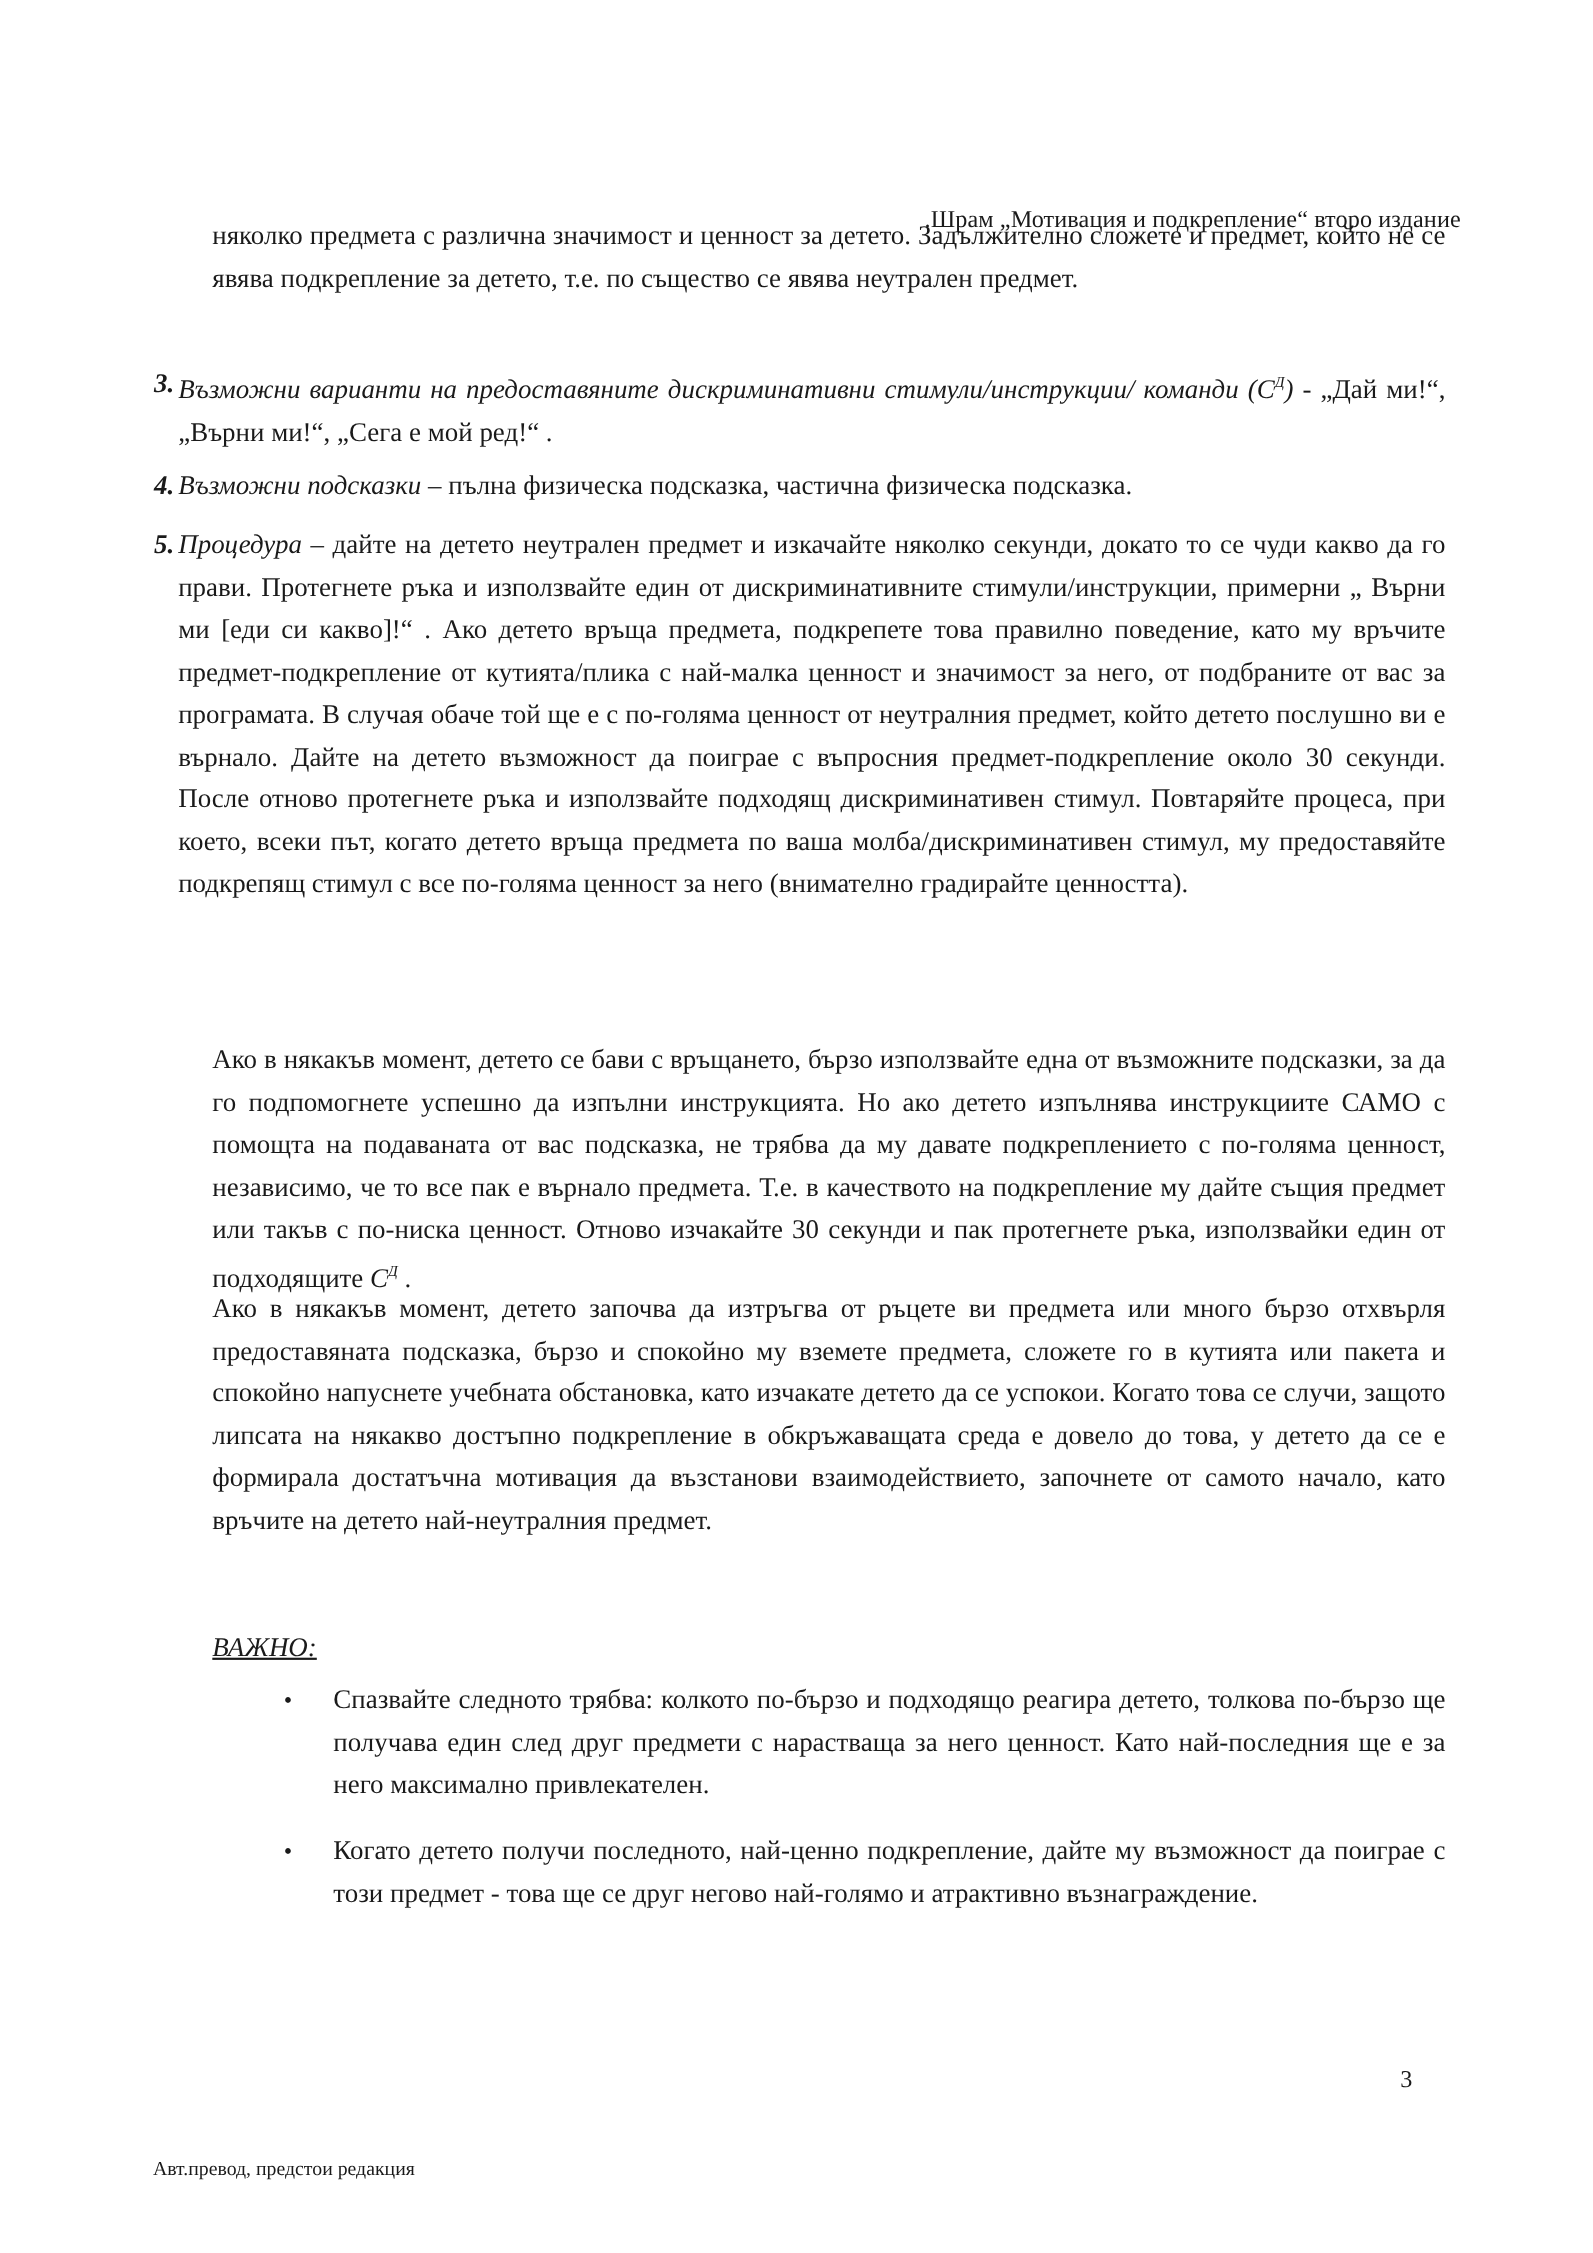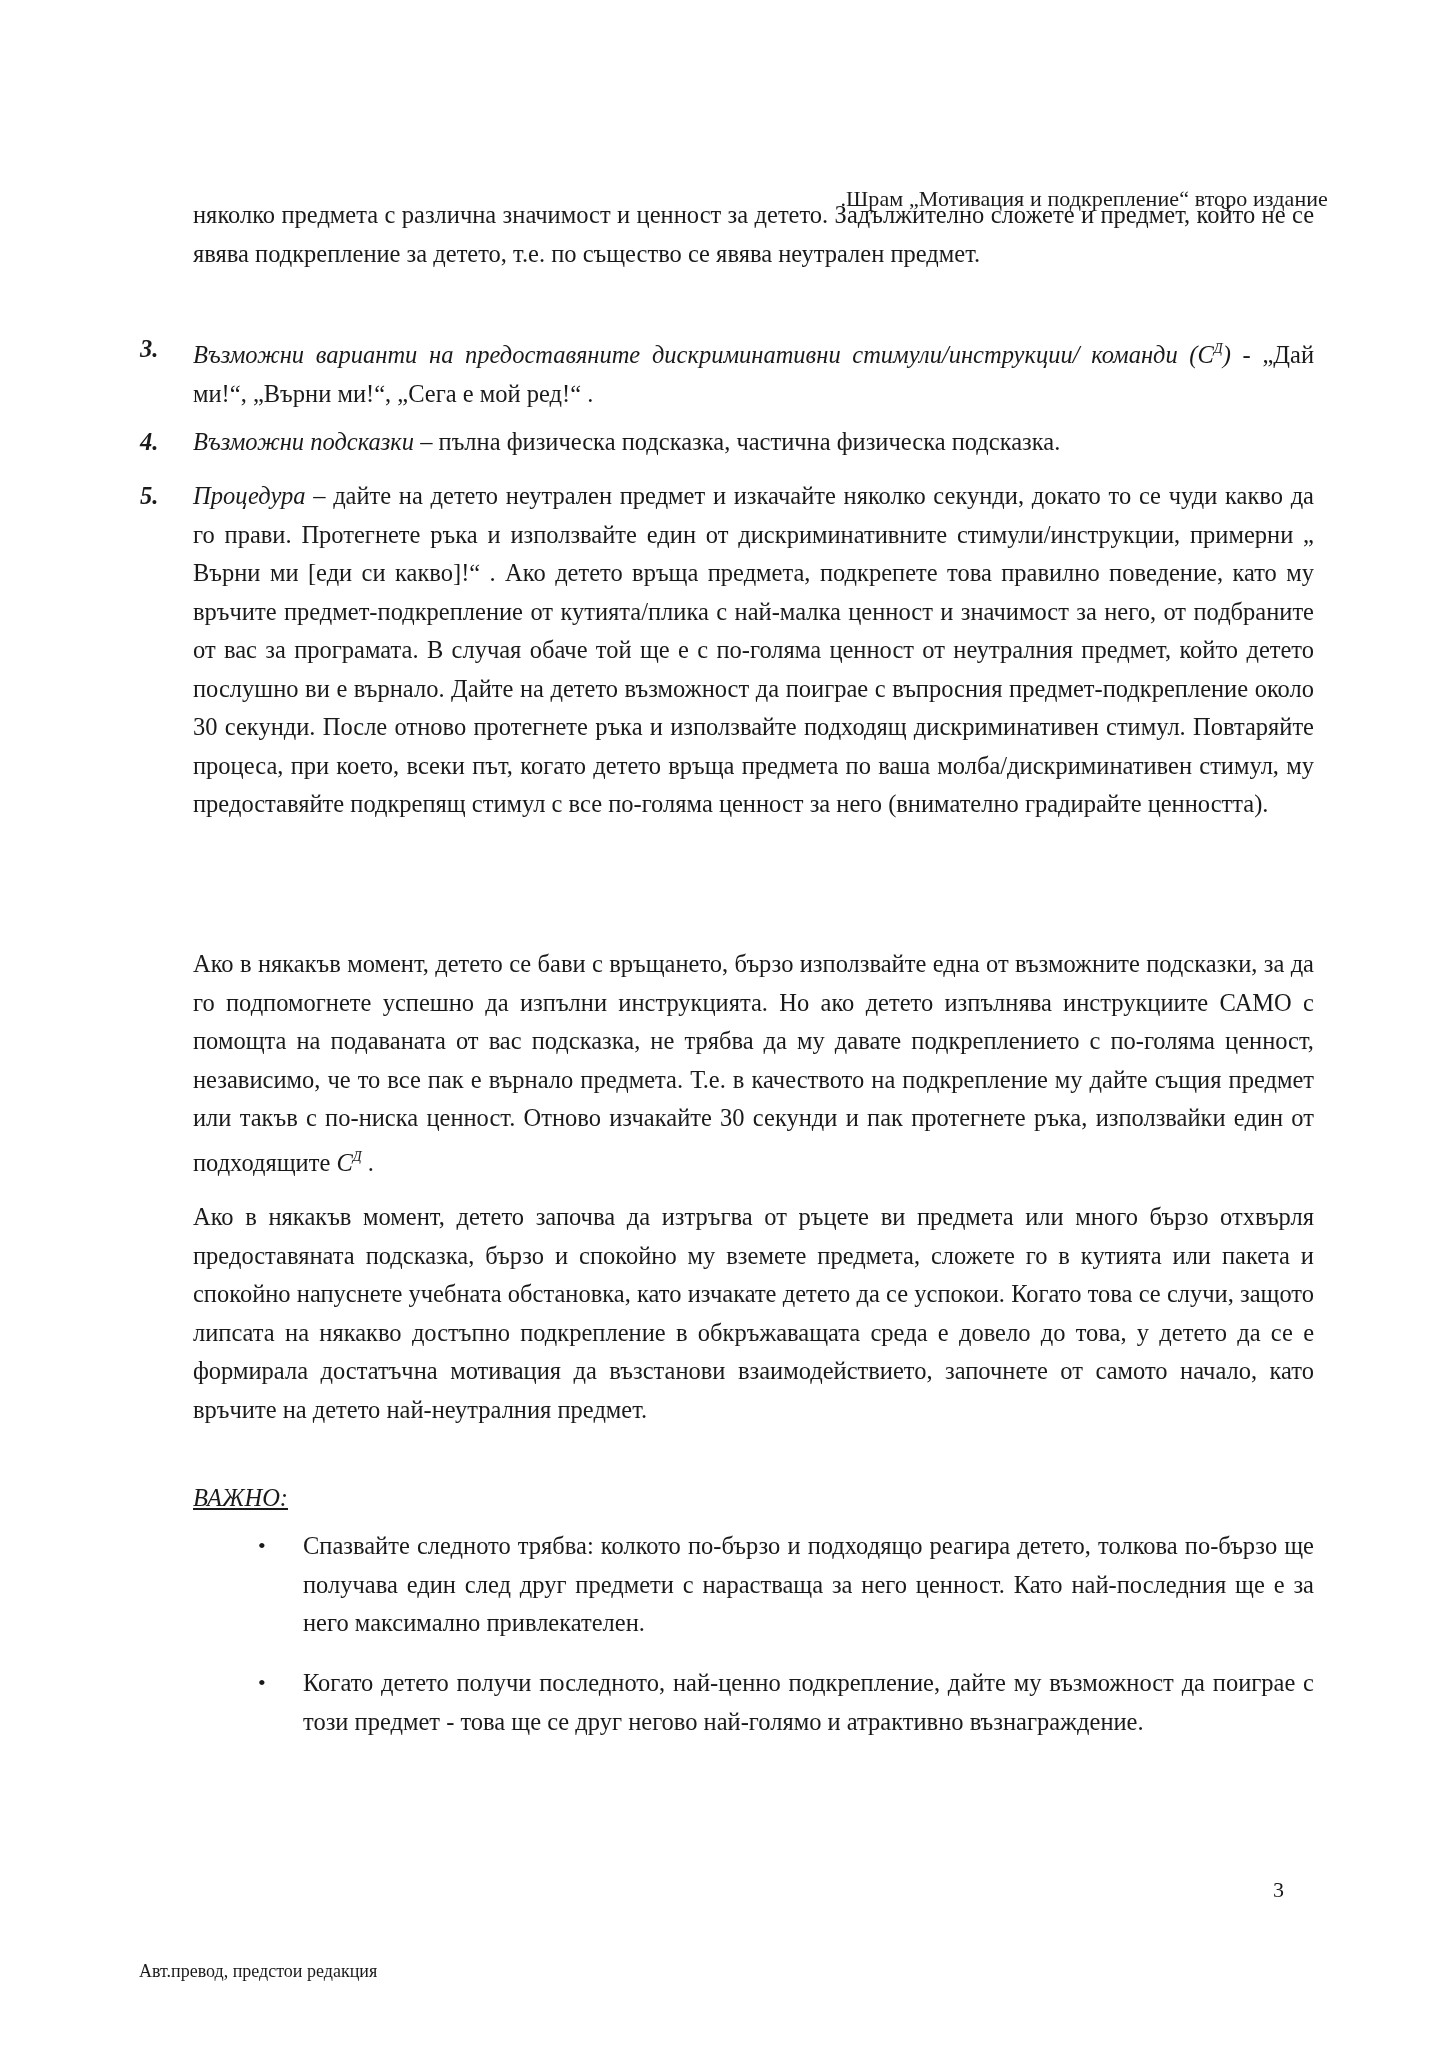--- a/index.html
+++ b/index.html
@@ -6,29 +6,29 @@
   body { width: 1448px; height: 2048px; position: relative; overflow: hidden;
          font-family: "Liberation Serif", serif; color: #1a1a1a; }
   .page { position: absolute; left: 0; top: 0; width: 1448px; height: 2048px; }
   .header { position: absolute; top: 138px; right: 120px; font-size: 22px; letter-spacing: 0.1px; margin-top: 48px; }
   .body-text { position: absolute; left: 193px; width: 1121px; font-size: 24.5px;
                line-height: 38.5px; text-align: justify; }
   .p-cont { top: 196px; }
   .list { position: absolute; left: 140px; width: 1174px; font-size: 24.5px; line-height: 38.5px; }
   .item { position: absolute; left: 0; width: 1174px; }
   .item .num { position: absolute; left: 0; top: 0; font-weight: bold; font-style: italic; }
-  .item .txt { margin-left: 53px; text-align: justify; }
+  .item .txt { margin-left: 22px; text-align: justify; }
   .item3 { top: 330px; }
   .item4 { top: 423px; }
   .item5 { top: 477px; }
   .it { font-style: italic; }
   .sup { font-size: 14px; vertical-align: 10px; font-style: italic; }
   .para { position: absolute; left: 193px; width: 1121px; font-size: 24.5px; line-height: 38.5px; text-align: justify; }
   .para1 { top: 917px; margin-top: 28px; }
-  .para2 { top: 1198px; }
+  .para2 { top: 1171px; }
   .important { position: absolute; left: 193px; top: 1484px; font-size: 24.5px; font-style: italic; text-decoration: underline; }
   .bullets { position: absolute; left: 258px; width: 1056px; font-size: 24.5px; line-height: 38.5px; }
   .bullet { position: absolute; left: 0; width: 1056px; }
   .bullet .dot { position: absolute; left: 0; top: 0; font-size: 22px; }
   .bullet .btxt { margin-left: 45px; text-align: justify; }
   .b1 { top: 1527px; }
   .b2 { top: 1664px; }
   .footer-left { position: absolute; left: 139px; top: 1961px; font-size: 18px; }
   .footer-right { position: absolute; left: 1273px; top: 1877px; font-size: 22px; }
   .last-line { text-align-last: left; }

